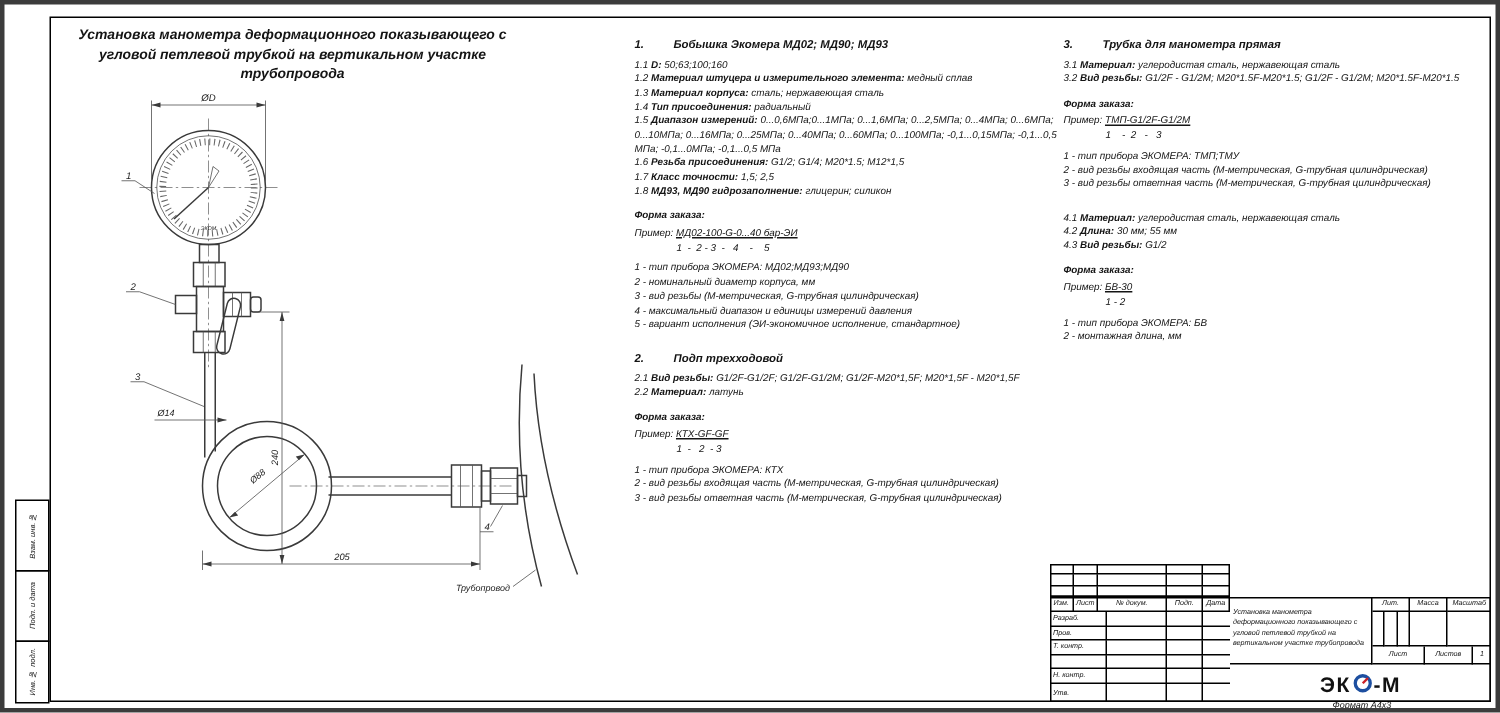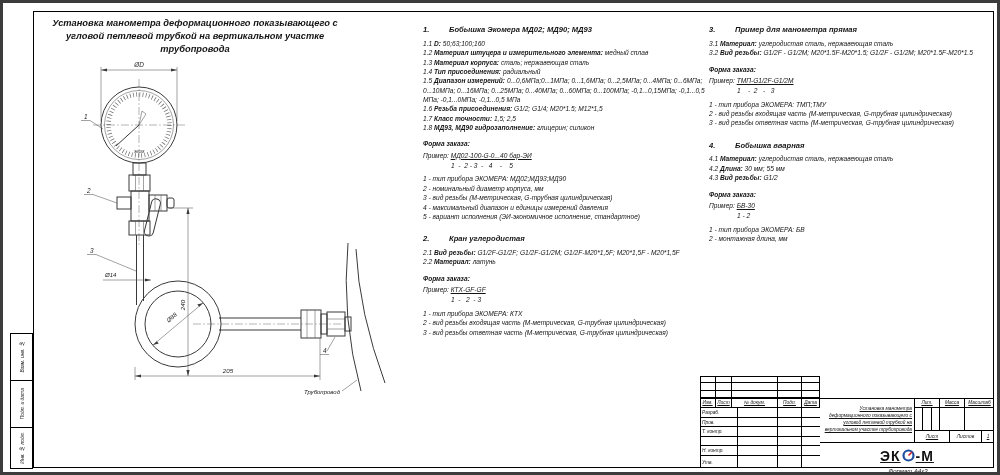--- a/index.html
+++ b/index.html
@@ -31,21 +31,21 @@
   .draw{position:absolute;left:40px;top:50px;}
   .draw text{font-family:"Liberation Sans",sans-serif;font-style:italic;fill:#1a1a1a;}
   .ln{stroke:#3a3a3a;stroke-width:1;fill:none;}
   .tn{stroke:#555;stroke-width:0.55;fill:none;}
   .cl{stroke:#777;stroke-width:0.55;fill:none;stroke-dasharray:8 2.2 1.6 2.2;}
   .ar{fill:#3a3a3a;stroke:none;}
   
   .tb{position:absolute;left:697px;top:373px;width:294px;height:92px;font-style:italic;box-sizing:border-box;}
   .tb .cell{position:absolute;border-right:1px solid #000;border-bottom:1px solid #000;box-sizing:border-box;
             font-size:4.8px;display:flex;align-items:center;}
-  .tb .c-center{justify-content:center;text-align:right;text-decoration:underline;}
+  .tb .c-center{justify-content:center;text-align:left;}
   .tb .outline{position:absolute;border:1.5px solid #000;box-sizing:border-box;}
   .tb-doc{font-size:5.7px;line-height:1.45;padding:2px;}
   .logo{font-style:normal;font-weight:bold;font-size:14px;letter-spacing:1px;display:flex;align-items:center;gap:1px;color:#111;}
   .fmt{position:absolute;left:830px;top:465px;width:150px;text-align:center;font-size:6px;font-style:italic;}
 </style>
 </head>
 <body>
 
 <div class="sheet">
   <div class="frame"></div>
@@ -204,58 +204,57 @@
       <div class="legend">
 
       <p>1 - тип прибора ЭКОМЕРА: МД02;МД93;МД90</p>
           <p>2 - номинальный диаметр корпуса, мм</p>
           <p>3 - вид резьбы (М-метрическая, G-трубная цилиндрическая)</p>
           <p>4 - максимальный диапазон и единицы измерений давления</p>
           <p>5 - вариант исполнения (ЭИ-экономичное исполнение, стандартное)</p>
         </div>
     </div>
     <div class="sec">
-      <p class="sec-head"><span class="sec-num">2.</span><span>Кран углеродистая</span></p>
+      <p class="sec-head"><span class="sec-num">2.</span><span>Подп трехходовой</span></p>
       <div class="specs">
 
       <p class="spec-line"><span>2.1</span> <span class="lbl">Вид резьбы:</span> <span>G1/2F-G1/2F; G1/2F-G1/2M; G1/2F-M20*1,5F; M20*1,5F - M20*1,5F</span></p>
           <p class="spec-line"><span>2.2</span> <span class="lbl">Материал:</span> <span>латунь</span></p>
         </div>
       <p class="order-head">Форма заказа:</p>
       <p class="example"><span>Пример:</span> <span class="ex">КТХ-GF-GF</span></p>
       <p class="digits">1  -   2  - 3</p>
       <div class="legend">
 
       <p>1 - тип прибора ЭКОМЕРА: КТХ</p>
           <p>2 - вид резьбы входящая часть (М-метрическая, G-трубная цилиндрическая)</p>
           <p>3 - вид резьбы ответная часть (М-метрическая, G-трубная цилиндрическая)</p>
         </div>
     </div>
   </div>
 
   <div class="speccol col-right">
     <div class="sec">
-      <p class="sec-head"><span class="sec-num">3.</span><span>Пример для манометра прямая</span></p>
+      <p class="sec-head"><span class="sec-num">3.</span><span>Трубка для манометра прямая</span></p>
       <div class="specs">
 
       <p class="spec-line"><span>3.1</span> <span class="lbl">Материал:</span> <span>углеродистая сталь, нержавеющая сталь</span></p>
           <p class="spec-line"><span>3.2</span> <span class="lbl">Вид резьбы:</span> <span>G1/2F - G1/2M; M20*1.5F-M20*1.5; G1/2F - G1/2M; M20*1.5F-M20*1.5</span></p>
         </div>
       <p class="order-head">Форма заказа:</p>
       <p class="example"><span>Пример:</span> <span class="ex">ТМП-G1/2F-G1/2M</span></p>
       <p class="digits">1    -  2   -   3</p>
       <div class="legend">
 
       <p>1 - тип прибора ЭКОМЕРА: ТМП;ТМУ</p>
           <p>2 - вид резьбы входящая часть (М-метрическая, G-трубная цилиндрическая)</p>
           <p>3 - вид резьбы ответная часть (М-метрическая, G-трубная цилиндрическая)</p>
         </div>
     </div>
     <div class="sec">
-      <p class="sec-head"><span class="sec-num">4.</span><span>Бобышка вварная</span></p>
       <div class="specs">
 
       <p class="spec-line"><span>4.1</span> <span class="lbl">Материал:</span> <span>углеродистая сталь, нержавеющая сталь</span></p>
           <p class="spec-line"><span>4.2</span> <span class="lbl">Длина:</span> <span>30 мм; 55 мм</span></p>
           <p class="spec-line"><span>4.3</span> <span class="lbl">Вид резьбы:</span> <span>G1/2</span></p>
         </div>
       <p class="order-head">Форма заказа:</p>
       <p class="example"><span>Пример:</span> <span class="ex">БВ-30</span></p>
       <p class="digits">1 - 2</p>
       <div class="legend">

